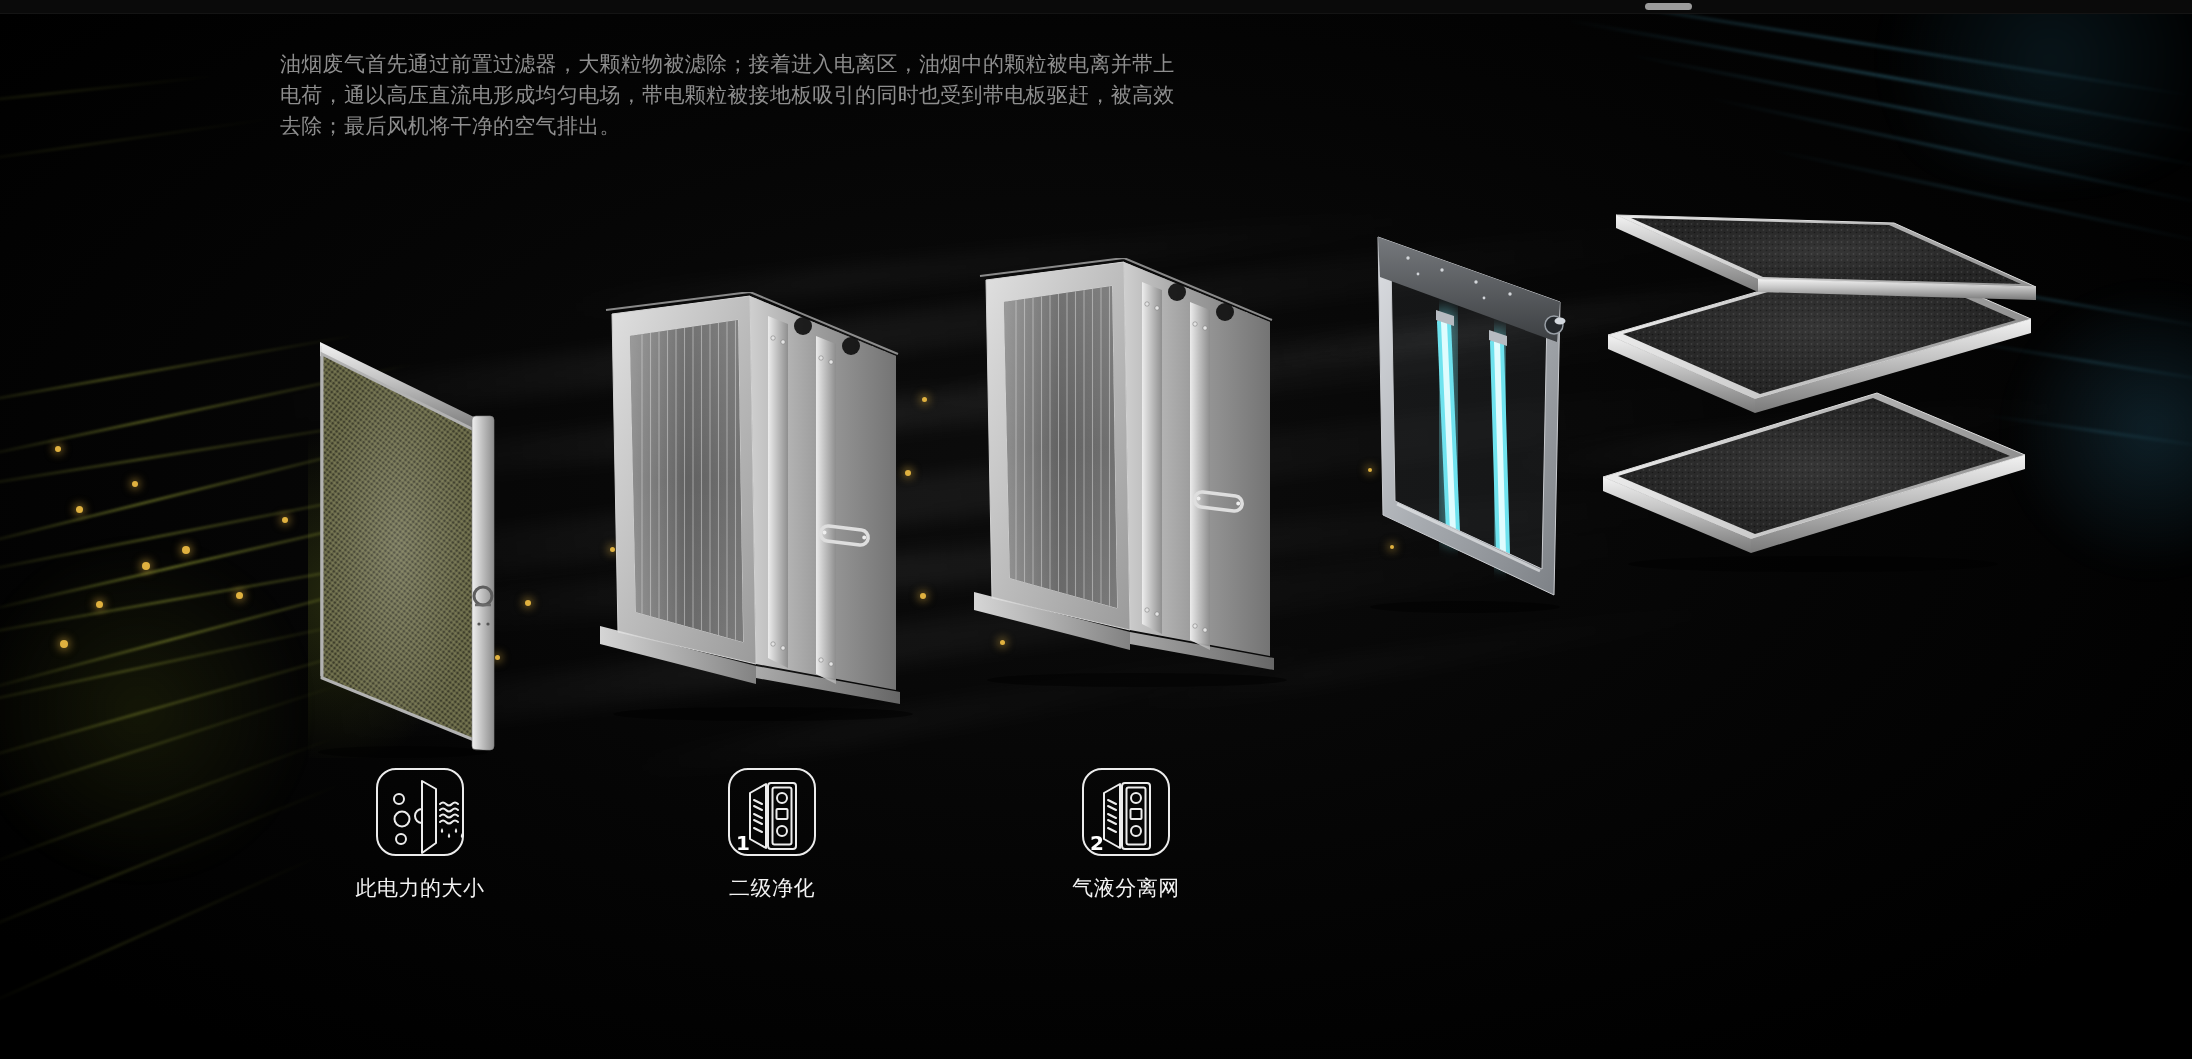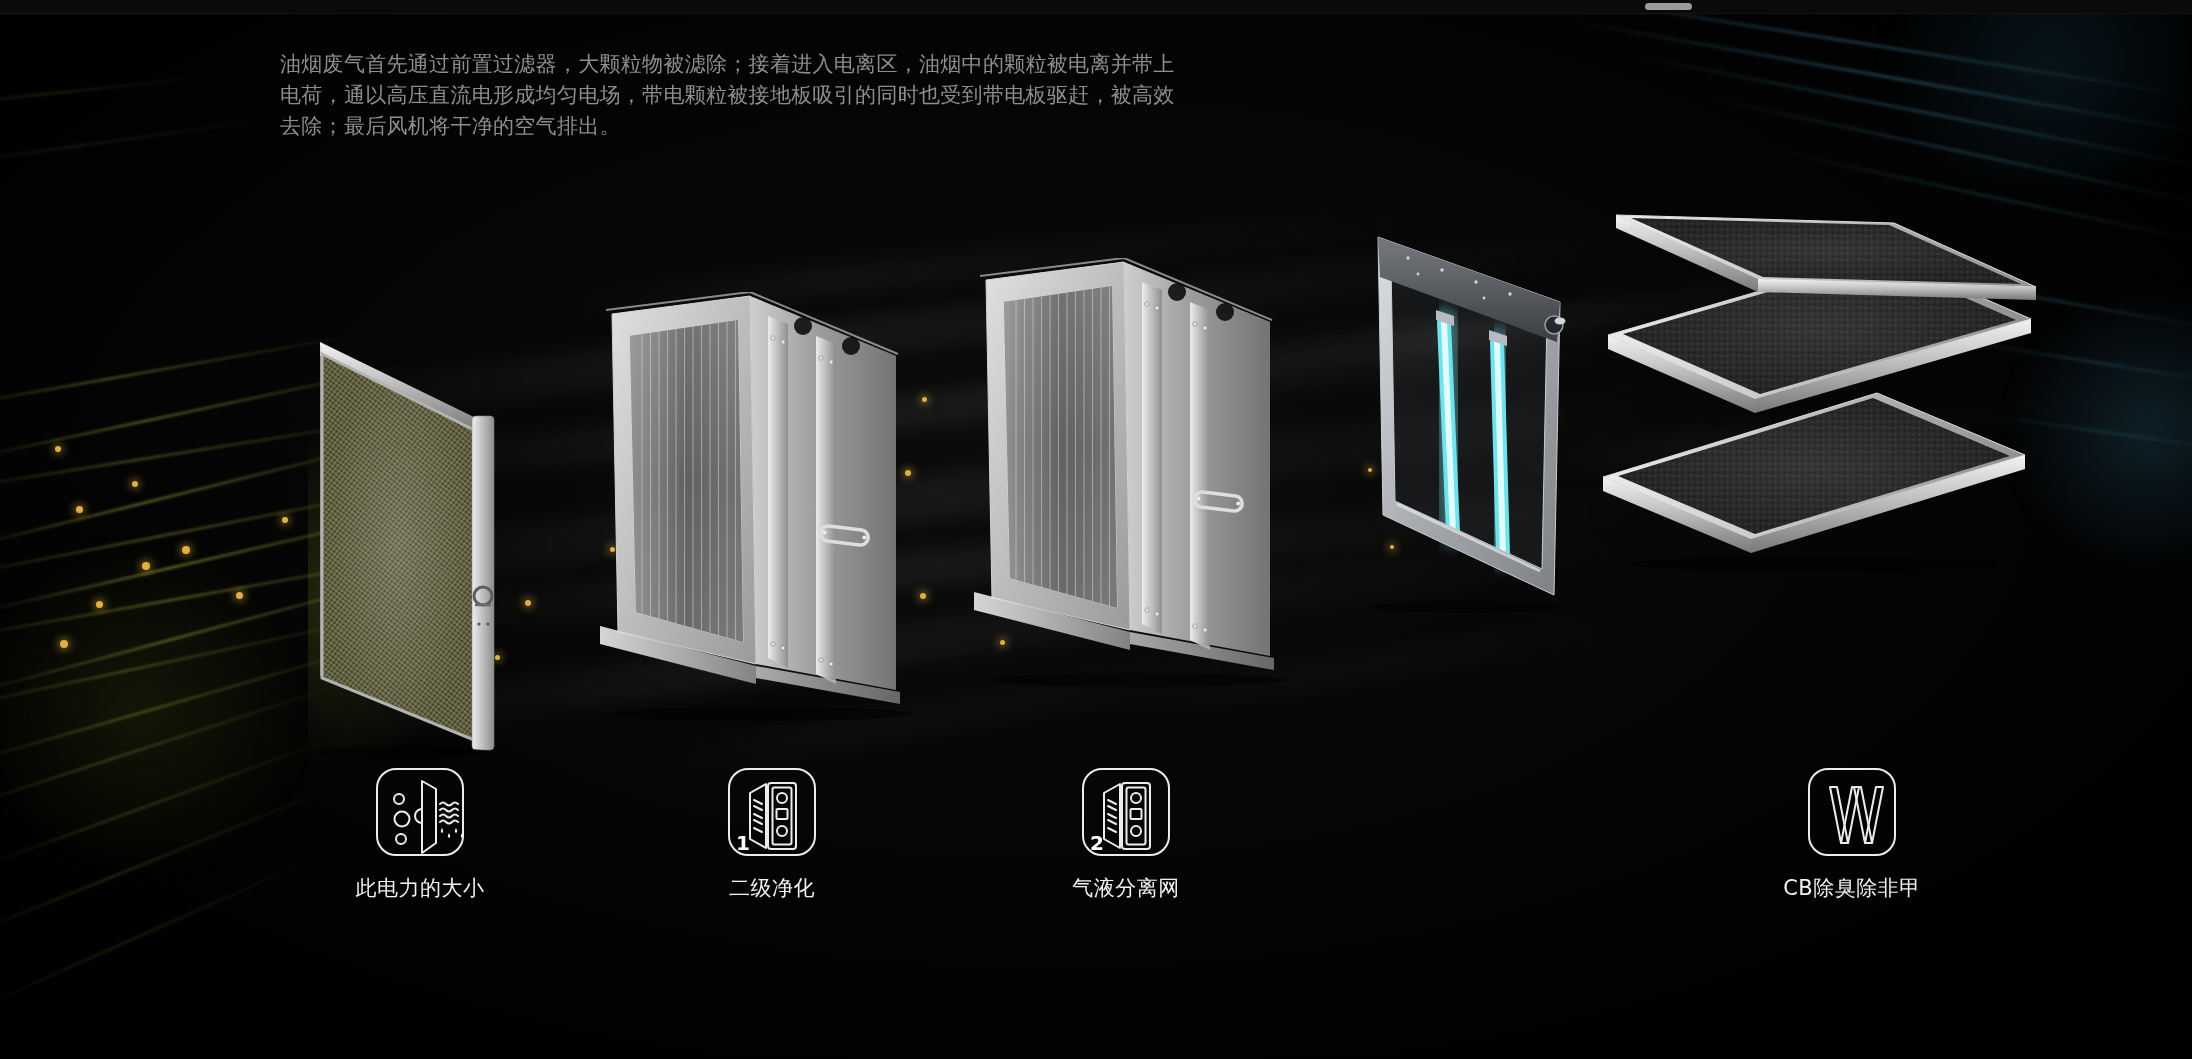--- a/index.html
+++ b/index.html
@@ -379,27 +379,15 @@
         <circle cx="58" cy="34" r="5"></circle>
         <rect x="52.5" y="45" width="11" height="10" rx="1"></rect>
         <circle cx="58" cy="67" r="5"></circle>
       </g>
       <text x="12" y="86" font-size="20" font-weight="700" fill="#ffffff">2</text>
     </svg>
     <div class="stage-label">气液分离网</div>
   </div>
 
 
-  <div class="stage" style="left:1742px">
-    <svg width="96" height="96" viewBox="0 0 96 96">
-      <g class="ic">
-        <rect x="5" y="5" width="86" height="86" rx="19"></rect>
-        <polygon points="26,23 33,23 44,79 37,79"></polygon>
-        <polygon points="37,79 44,79 55,23 48,23"></polygon>
-        <polygon points="50,23 57,23 68,79 61,79"></polygon>
-        <polygon points="61,79 68,79 79,23 72,23"></polygon>
-      </g>
-    </svg>
-    <div class="stage-label">CB除臭除非甲</div>
-  </div>
 
 
 </div>
 
 </body></html>

